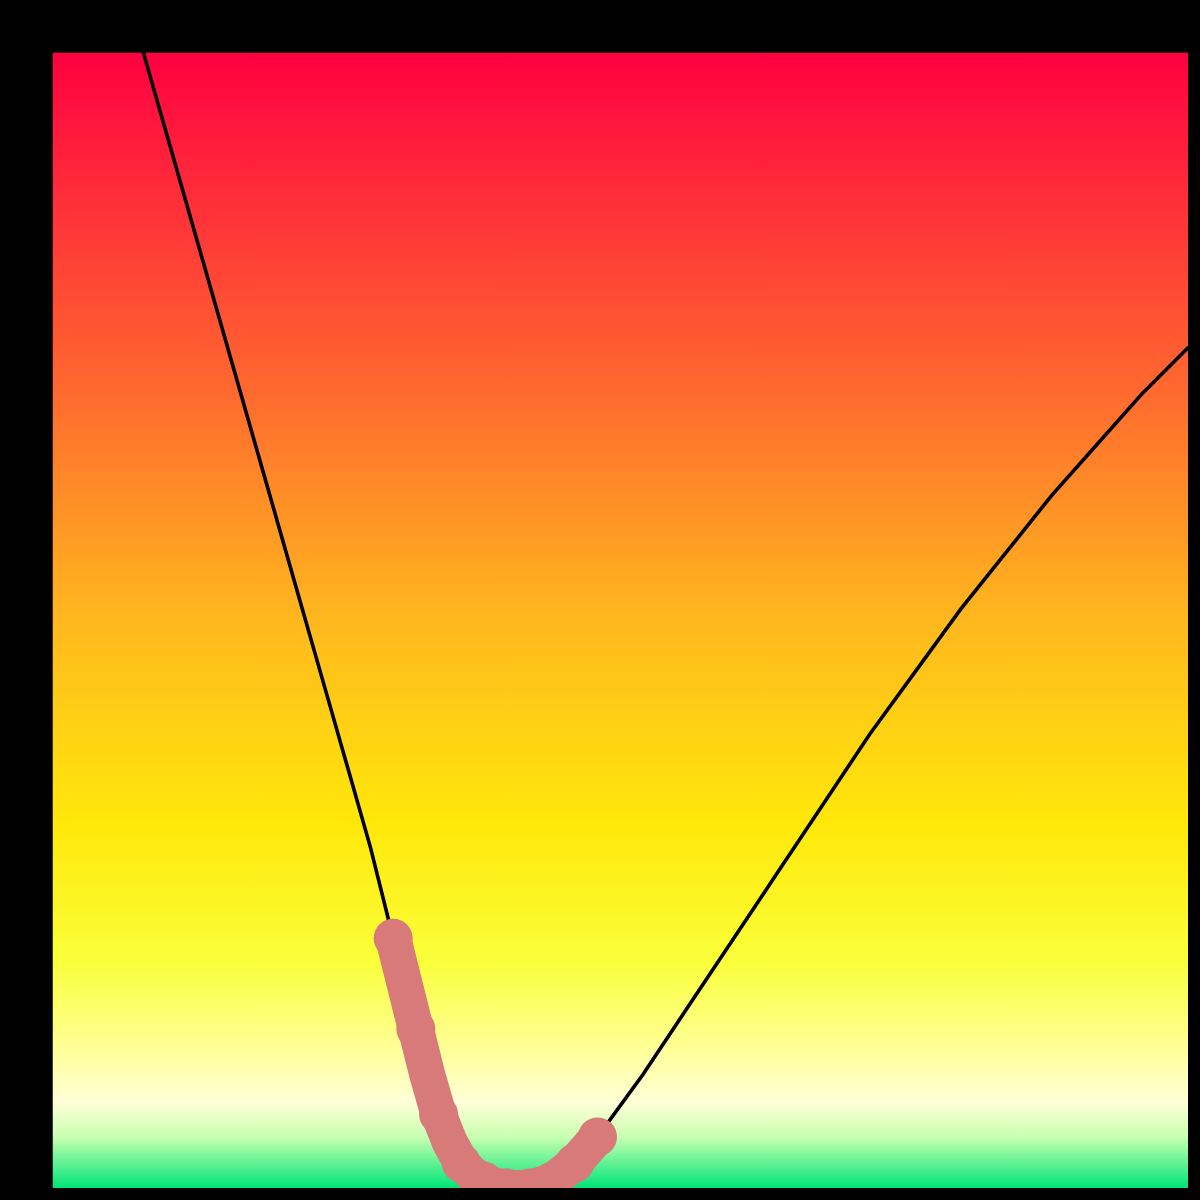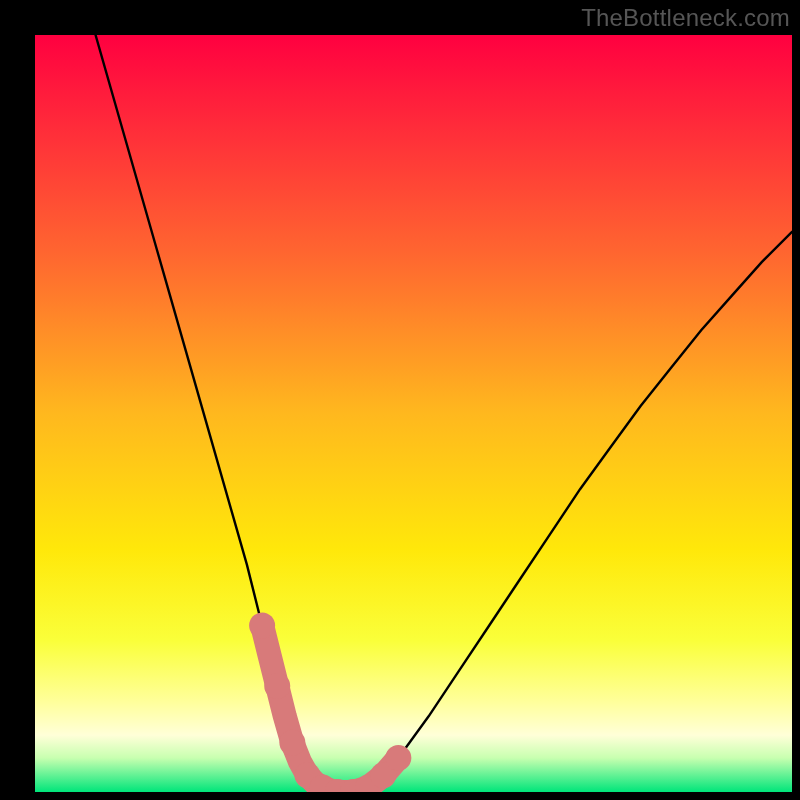--- a/index.html
+++ b/index.html
@@ -33,21 +33,20 @@
     top: 35px;
     width: 757px;
     height: 757px;
     display: block;
   }
 </style>
 </head>
 <body>
 <div class="frame">
 
-  <div class="watermark">TheBottleneck.com</div>
 
   <svg class="plot" viewBox="0 0 757 757" preserveAspectRatio="none">
     <defs>
       <linearGradient id="bg-grad" x1="0" y1="0" x2="0" y2="1">
         <stop id="g0" offset="0%" stop-color="#ff0040"></stop>
         <stop id="g1" offset="12%" stop-color="#ff2b3a"></stop>
         <stop id="g2" offset="30%" stop-color="#ff6a2f"></stop>
         <stop id="g3" offset="50%" stop-color="#ffb81e"></stop>
         <stop id="g4" offset="68%" stop-color="#ffe80a"></stop>
         <stop id="g5" offset="80%" stop-color="#faff3a"></stop>

